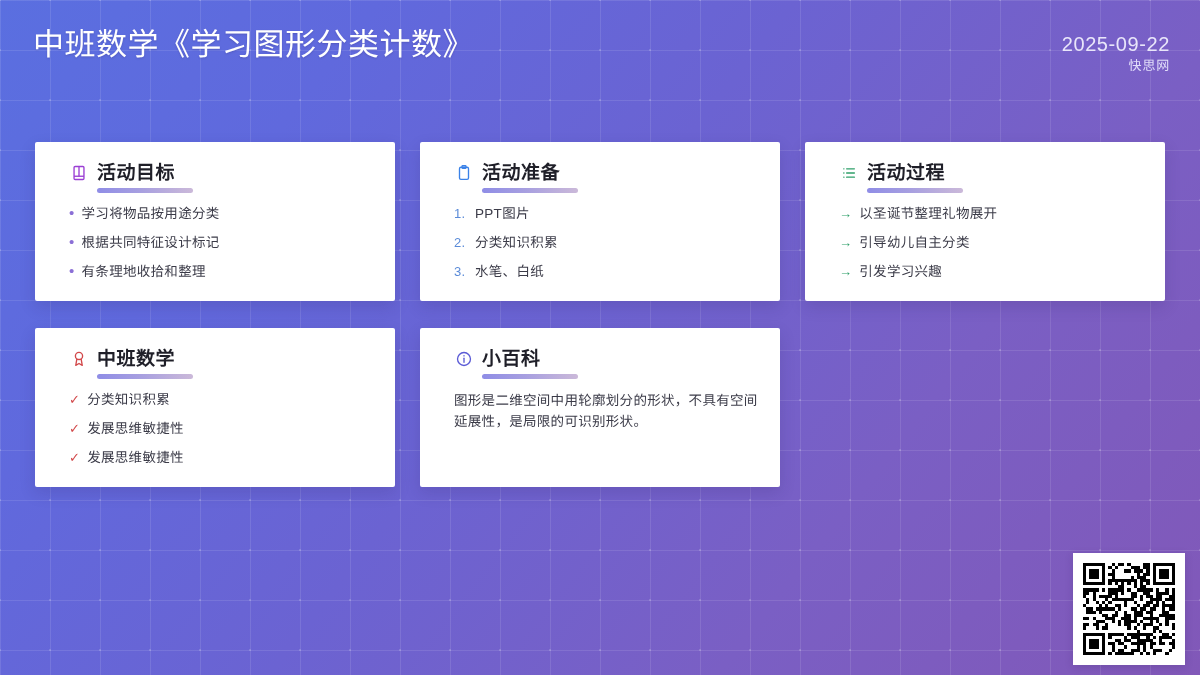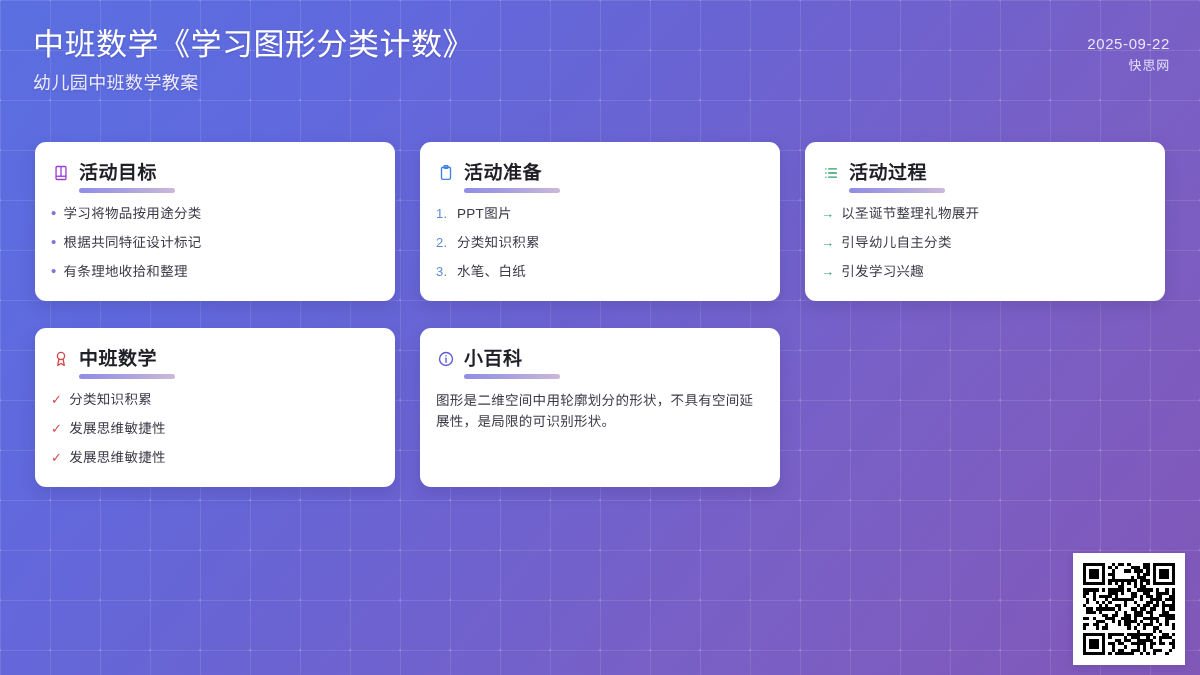--- a/index.html
+++ b/index.html
@@ -45,40 +45,40 @@
   }
   #doc-subtitle {
     font-size:18px; line-height:30px; color:#eceafb; font-weight:400;
     letter-spacing:0.4px; margin-top:2px;
     text-shadow:0 1px 2px rgba(40,30,90,0.18);
   }
   .h-right {
     position:absolute; right:30px; top:33px; text-align:right;
   }
   #doc-date {
-    font-size:15px; line-height:22px; color:#e9e6fa; letter-spacing:0.6px;
+    font-size:20px; line-height:22px; color:#e9e6fa; letter-spacing:0.6px;
   }
   #site-name {
     font-size:13px; line-height:22px; color:#e2defa; letter-spacing:0.8px;
   }
 
   
   #cards {
     position:absolute; left:35px; top:142px;
     width:1130px;
     display:grid;
     grid-template-columns:repeat(3, 360px);
     column-gap:25px;
     row-gap:27px;
   }
   .card {
     background:#ffffff;
-    border-radius:11px;
+    border-radius:2px;
     box-shadow:0 6px 16px rgba(45,30,95,0.16);
-    padding:19px 22px 20px 16px;
+    padding:19px 22px 20px 34px;
   }
   .card.r1 { min-height:143px; }
   .card.r2 { min-height:145px; }
 
   .card-head {
     display:flex; align-items:center; gap:9px;
   }
   .card-icon {
     width:19px; height:19px; flex:0 0 19px;
     display:flex; align-items:center; justify-content:center;
@@ -124,21 +124,20 @@
 </head>
 <body>
 
 <div id="stage">
   <div id="grid"></div>
   <div id="dots"></div>
 
   <div id="header">
     <div class="h-left">
       <div id="doc-title">中班数学《学习图形分类计数》</div>
-      <div id="doc-subtitle">幼儿园中班数学教案</div>
     </div>
     <div class="h-right">
       <div id="doc-date">2025-09-22</div>
       <div id="site-name">快思网</div>
     </div>
   </div>
 
   <div id="cards">
 
     <div class="card r1">

